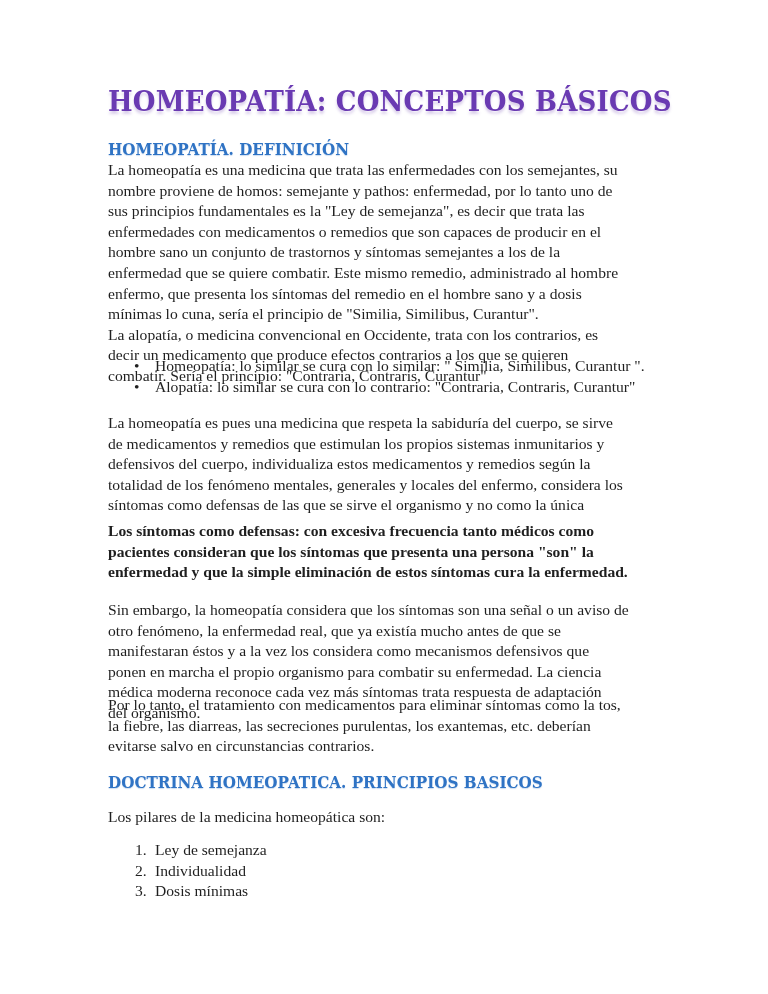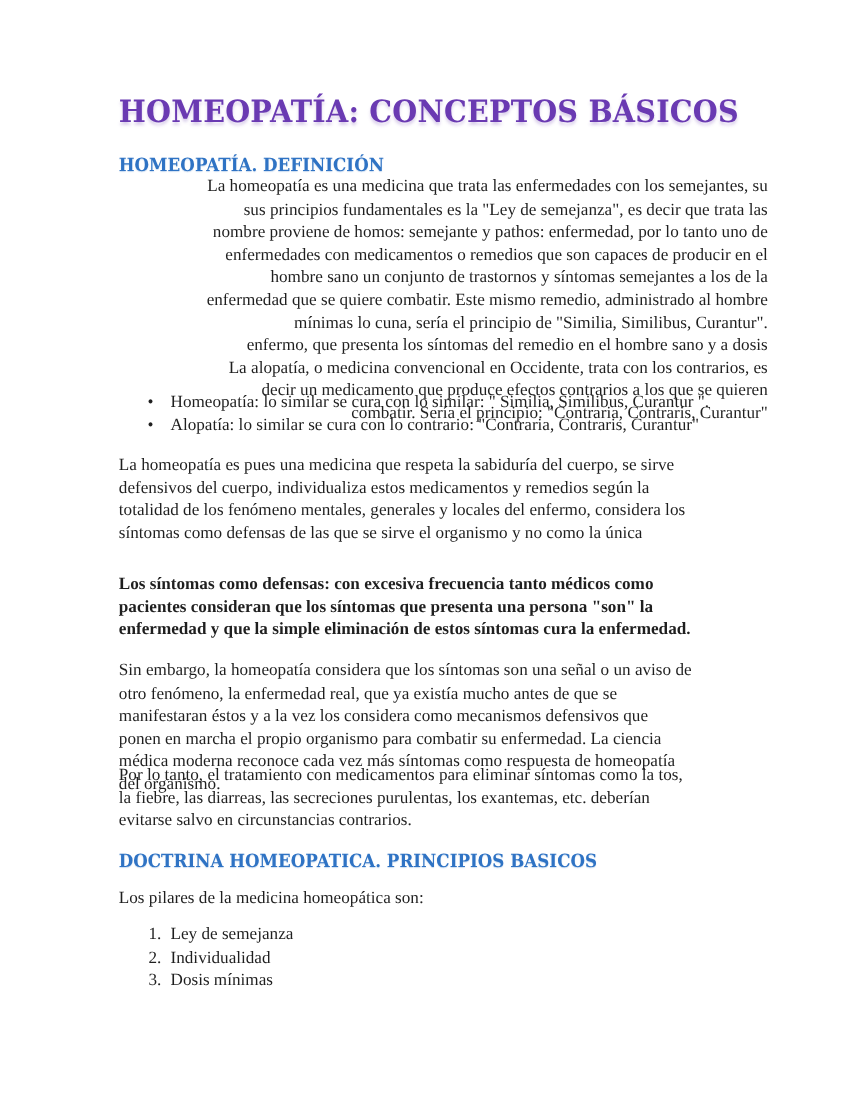--- a/index.html
+++ b/index.html
@@ -91,64 +91,65 @@
   </style>
 </head>
 <body>
 
 <div class="page">
 
   <h1 class="title">HOMEOPATÍA: CONCEPTOS BÁSICOS</h1>
 
   <h2 class="h2" style="top:140px;">HOMEOPATÍA. DEFINICIÓN</h2>
 
-  <p class="body-text" style="top:160px;text-align:right;">
+  <p class="body-text" style="top:160px;">
     <span class="line">La homeopatía es una medicina que trata las enfermedades con los semejantes, su</span>
+    <span class="line">nombre proviene de homos: semejante y pathos: enfermedad, por lo tanto uno de</span>
     <span class="line">sus principios fundamentales es la "Ley de semejanza", es decir que trata las</span>
-    <span class="line">nombre proviene de homos: semejante y pathos: enfermedad, por lo tanto uno de</span>
     <span class="line">enfermedades con medicamentos o remedios que son capaces de producir en el</span>
     <span class="line">hombre sano un conjunto de trastornos y síntomas semejantes a los de la</span>
     <span class="line">enfermedad que se quiere combatir. Este mismo remedio, administrado al hombre</span>
+    <span class="line">enfermo, que presenta los síntomas del remedio en el hombre sano y a dosis</span>
     <span class="line">mínimas lo cuna, sería el principio de "Similia, Similibus, Curantur".</span>
-    <span class="line">enfermo, que presenta los síntomas del remedio en el hombre sano y a dosis</span>
     <span class="line">La alopatía, o medicina convencional en Occidente, trata con los contrarios, es</span>
     <span class="line">decir un medicamento que produce efectos contrarios a los que se quieren</span>
     <span class="line">combatir. Sería el principio: "Contraria, Contraris, Curantur"</span>
   </p>
 
   <ul class="list" style="top:356px;">
     <li>
       <span class="marker">•</span>
       <span>Homeopatía: lo similar se cura con lo similar: " Similia, Similibus, Curantur ".</span>
     </li>
     <li>
       <span class="marker">•</span>
       <span>Alopatía: lo similar se cura con lo contrario: "Contraria, Contraris, Curantur"</span>
     </li>
   </ul>
 
   <p class="body-text" style="top:413px;">
     <span class="line">La homeopatía es pues una medicina que respeta la sabiduría del cuerpo, se sirve</span>
+    <span class="line">de medicamentos y remedios que estimulan los propios sistemas inmunitarios y</span>
     <span class="line">defensivos del cuerpo, individualiza estos medicamentos y remedios según la</span>
     <span class="line">totalidad de los fenómeno mentales, generales y locales del enfermo, considera los</span>
     <span class="line">síntomas como defensas de las que se sirve el organismo y no como la única</span>
   </p>
 
   <p class="body-text" style="top:521px;font-weight:bold;">
     <span class="line">Los síntomas como defensas: con excesiva frecuencia tanto médicos como</span>
     <span class="line">pacientes consideran que los síntomas que presenta una persona "son" la</span>
     <span class="line">enfermedad y que la simple eliminación de estos síntomas cura la enfermedad.</span>
   </p>
 
   <p class="body-text" style="top:587px;margin-top:13px;">
     <span class="line">Sin embargo, la homeopatía considera que los síntomas son una señal o un aviso de</span>
     <span class="line">otro fenómeno, la enfermedad real, que ya existía mucho antes de que se</span>
     <span class="line">manifestaran éstos y a la vez los considera como mecanismos defensivos que</span>
     <span class="line">ponen en marcha el propio organismo para combatir su enfermedad. La ciencia</span>
-    <span class="line">médica moderna reconoce cada vez más síntomas como respuesta de homeopatía</span>
+    <span class="line">médica moderna reconoce cada vez más síntomas trata respuesta de adaptación</span>
     <span class="line">del organismo.</span>
   </p>
 
   <p class="body-text" style="top:695px;">
     <span class="line">Por lo tanto, el tratamiento con medicamentos para eliminar síntomas como la tos,</span>
     <span class="line">la fiebre, las diarreas, las secreciones purulentas, los exantemas, etc. deberían</span>
     <span class="line">evitarse salvo en circunstancias contrarios.</span>
   </p>
 
   <h2 class="h2" style="top:773px;">DOCTRINA HOMEOPATICA. PRINCIPIOS BASICOS</h2>

